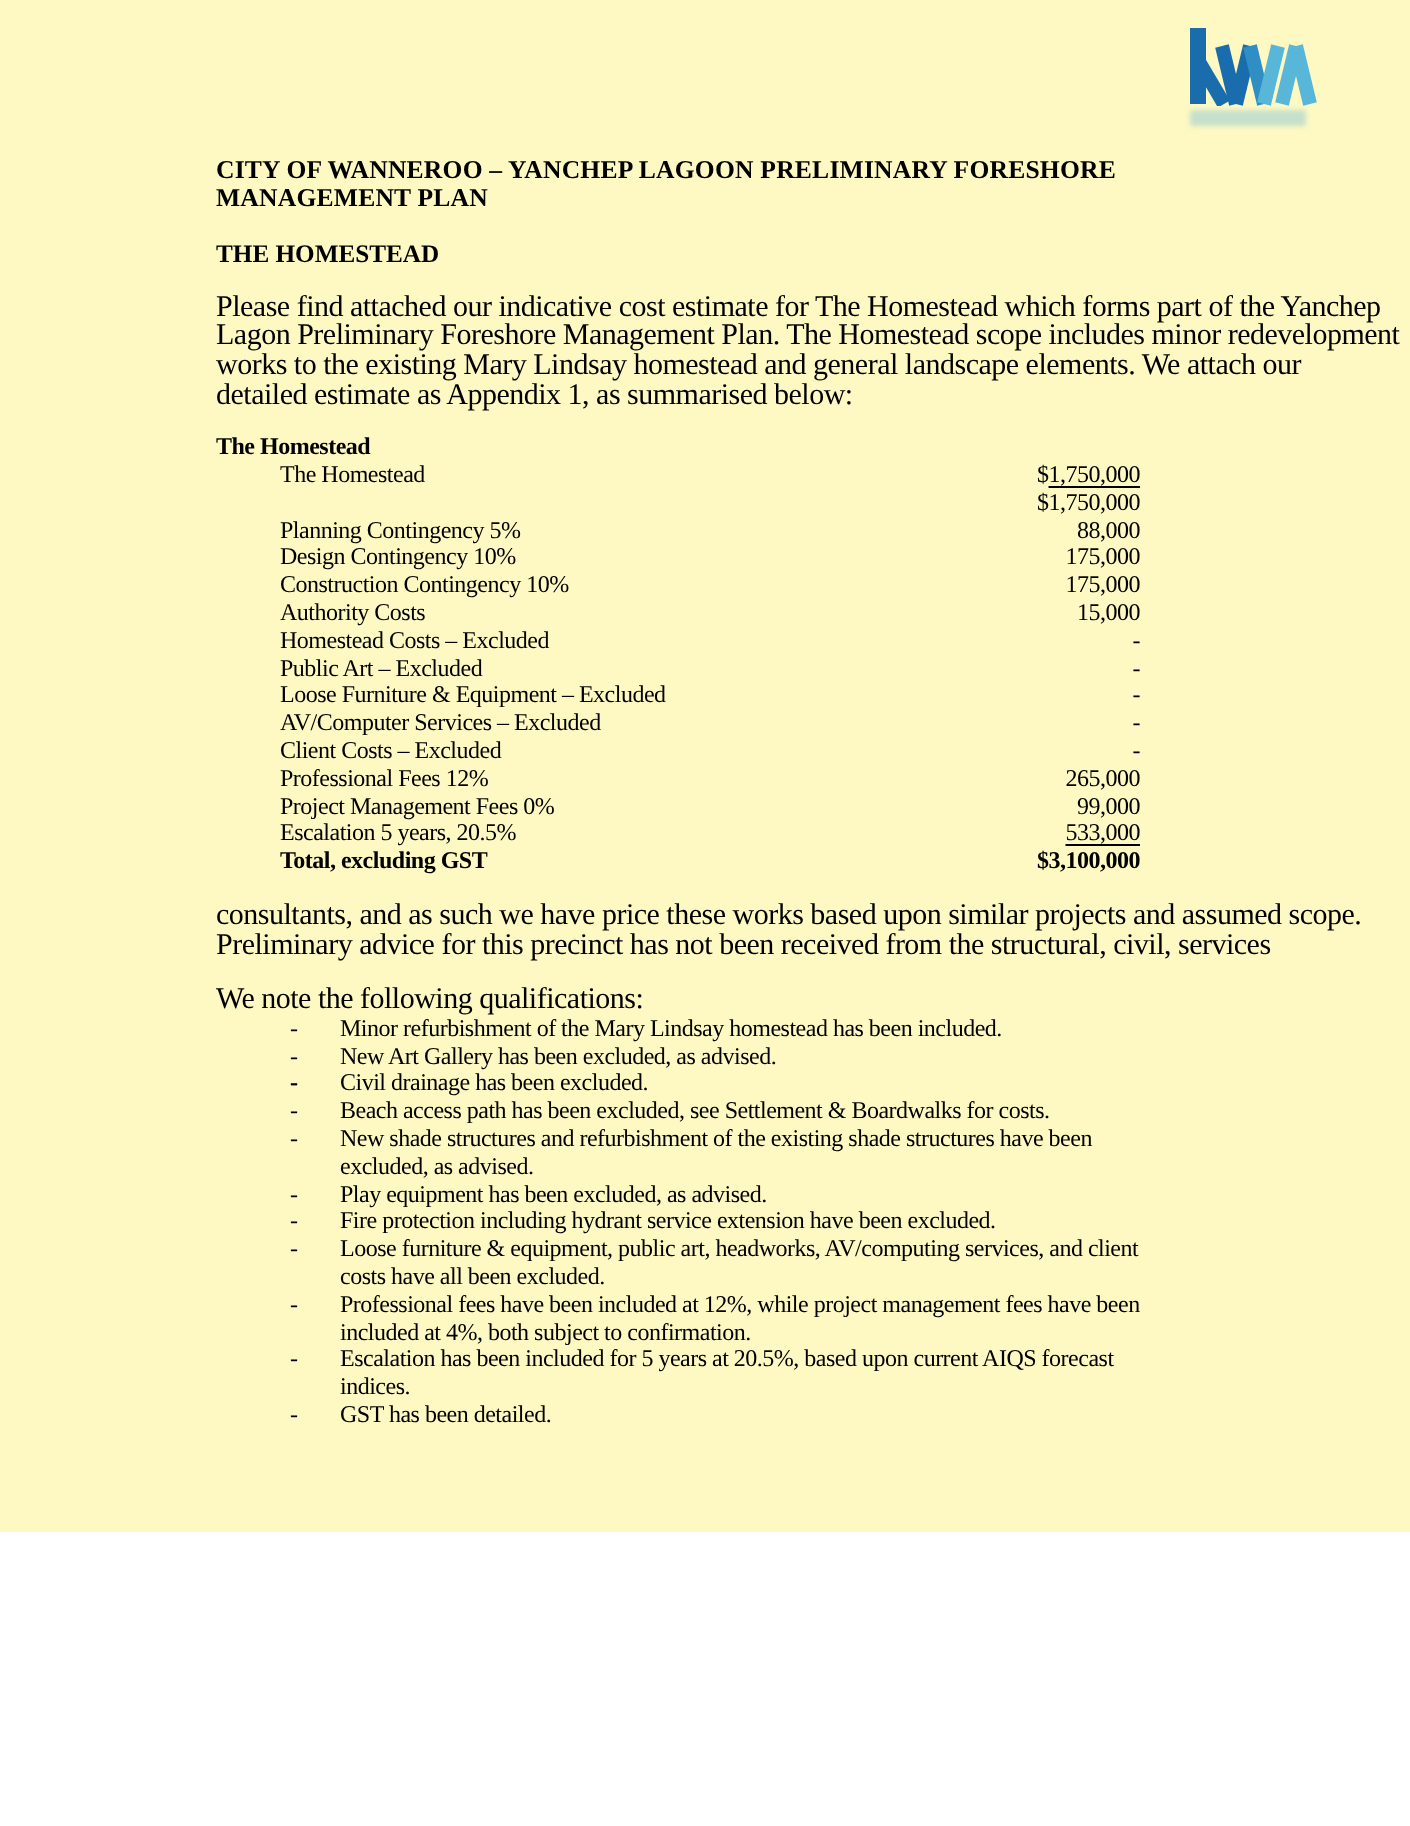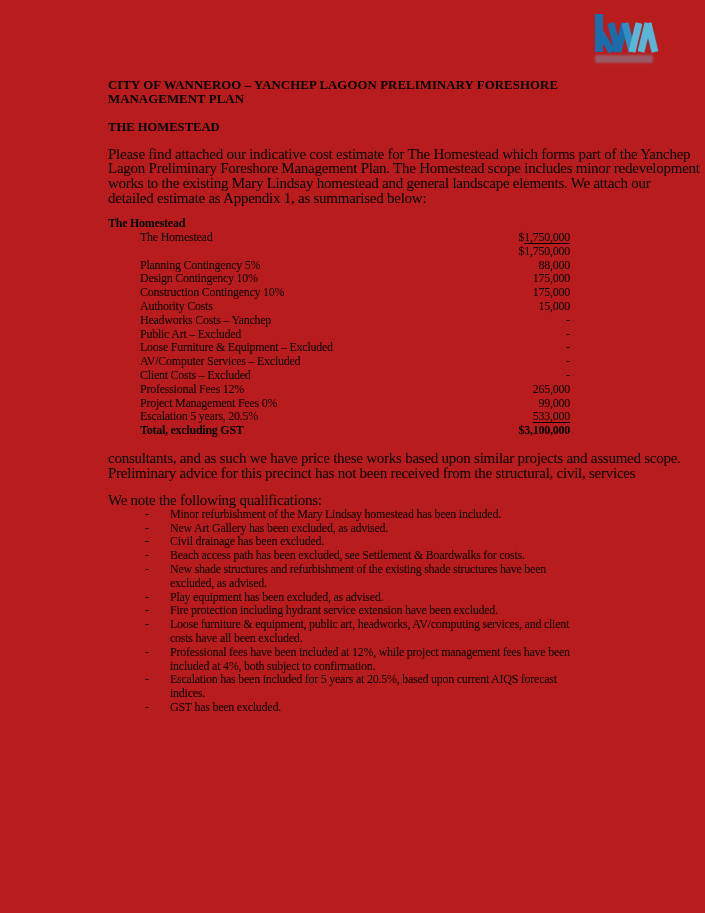--- a/index.html
+++ b/index.html
@@ -1,19 +1,19 @@
 <!DOCTYPE html>
 <html><head>
 <meta charset="utf-8">
 <style>
   html,body{margin:0;padding:0;background:#ffffff;}
   .page{
     position:relative;
-    width:705px;height:913px;
-    background:#b91c1c;
+    width:705px;height:766px;
+    background:#fef9c3;
     font-family:"Liberation Serif", serif;
     color:#000000;
     overflow:hidden;
   }
   
   .logo{position:absolute;top:13px;right:44px;width:72px;}
   .logo svg{display:block;}
   .logo-tagline{
     width:58px;height:8px;margin:2px 0 0 6px;
     background:rgba(105,185,218,0.38);
@@ -108,21 +108,21 @@
           </div>
           <div class="cost-row">
             <span class="label">Construction Contingency 10%</span>
             <span class="value">175,000</span>
           </div>
           <div class="cost-row">
             <span class="label">Authority Costs</span>
             <span class="value">15,000</span>
           </div>
           <div class="cost-row">
-            <span class="label">Headworks Costs – Yanchep</span>
+            <span class="label">Homestead Costs – Excluded</span>
             <span class="value">-</span>
           </div>
           <div class="cost-row">
             <span class="label">Public Art – Excluded</span>
             <span class="value">-</span>
           </div>
           <div class="cost-row">
             <span class="label">Loose Furniture &amp; Equipment – Excluded</span>
             <span class="value">-</span>
           </div>
@@ -203,18 +203,18 @@
           <div class="ln">Professional fees have been included at 12%, while project management fees have been</div>
           <div class="ln">included at 4%, both subject to confirmation.</div>
         </div>
         <div class="qual-item">
           <span class="dash">-</span>
           <div class="ln">Escalation has been included for 5 years at 20.5%, based upon current AIQS forecast</div>
           <div class="ln">indices.</div>
         </div>
         <div class="qual-item">
           <span class="dash">-</span>
-          <div class="ln">GST has been excluded.</div>
+          <div class="ln">GST has been detailed.</div>
         </div>
       </div>
 
   </div>
 </div>
 
 </body></html>

